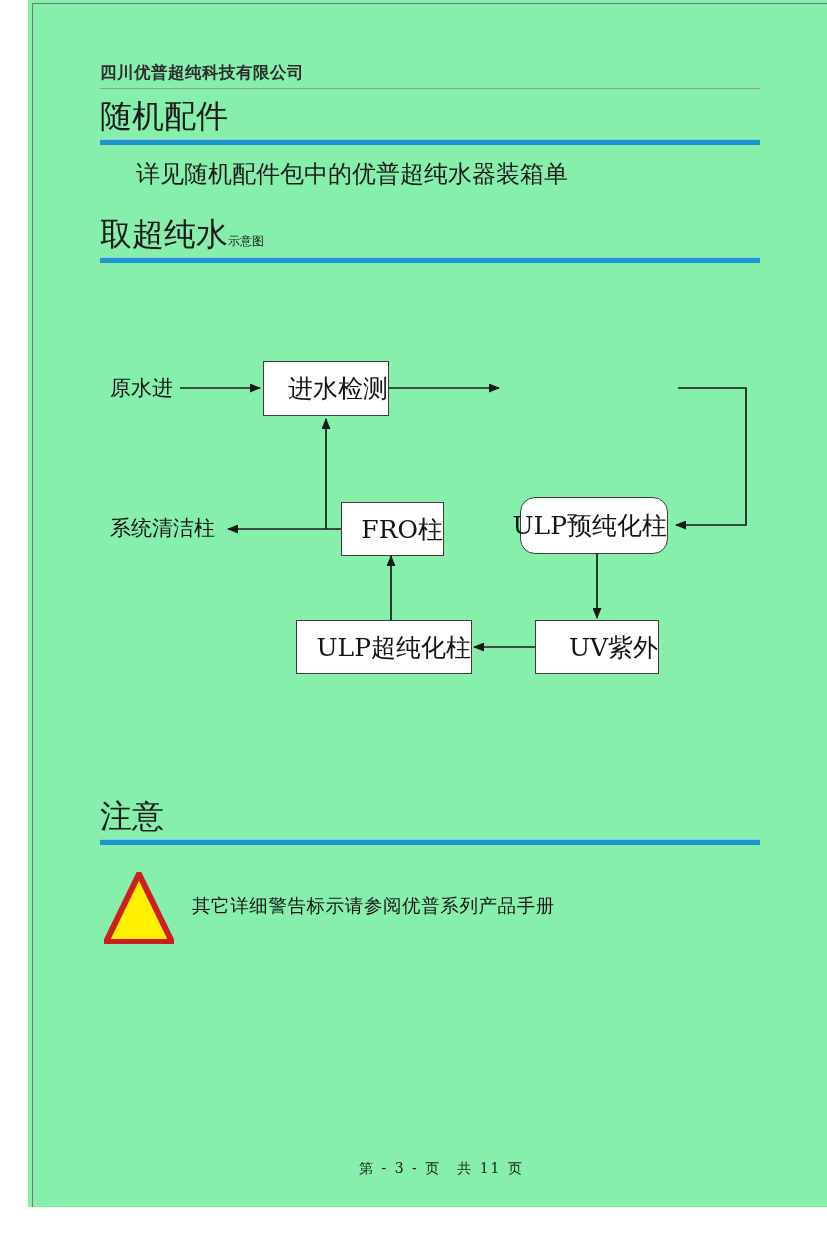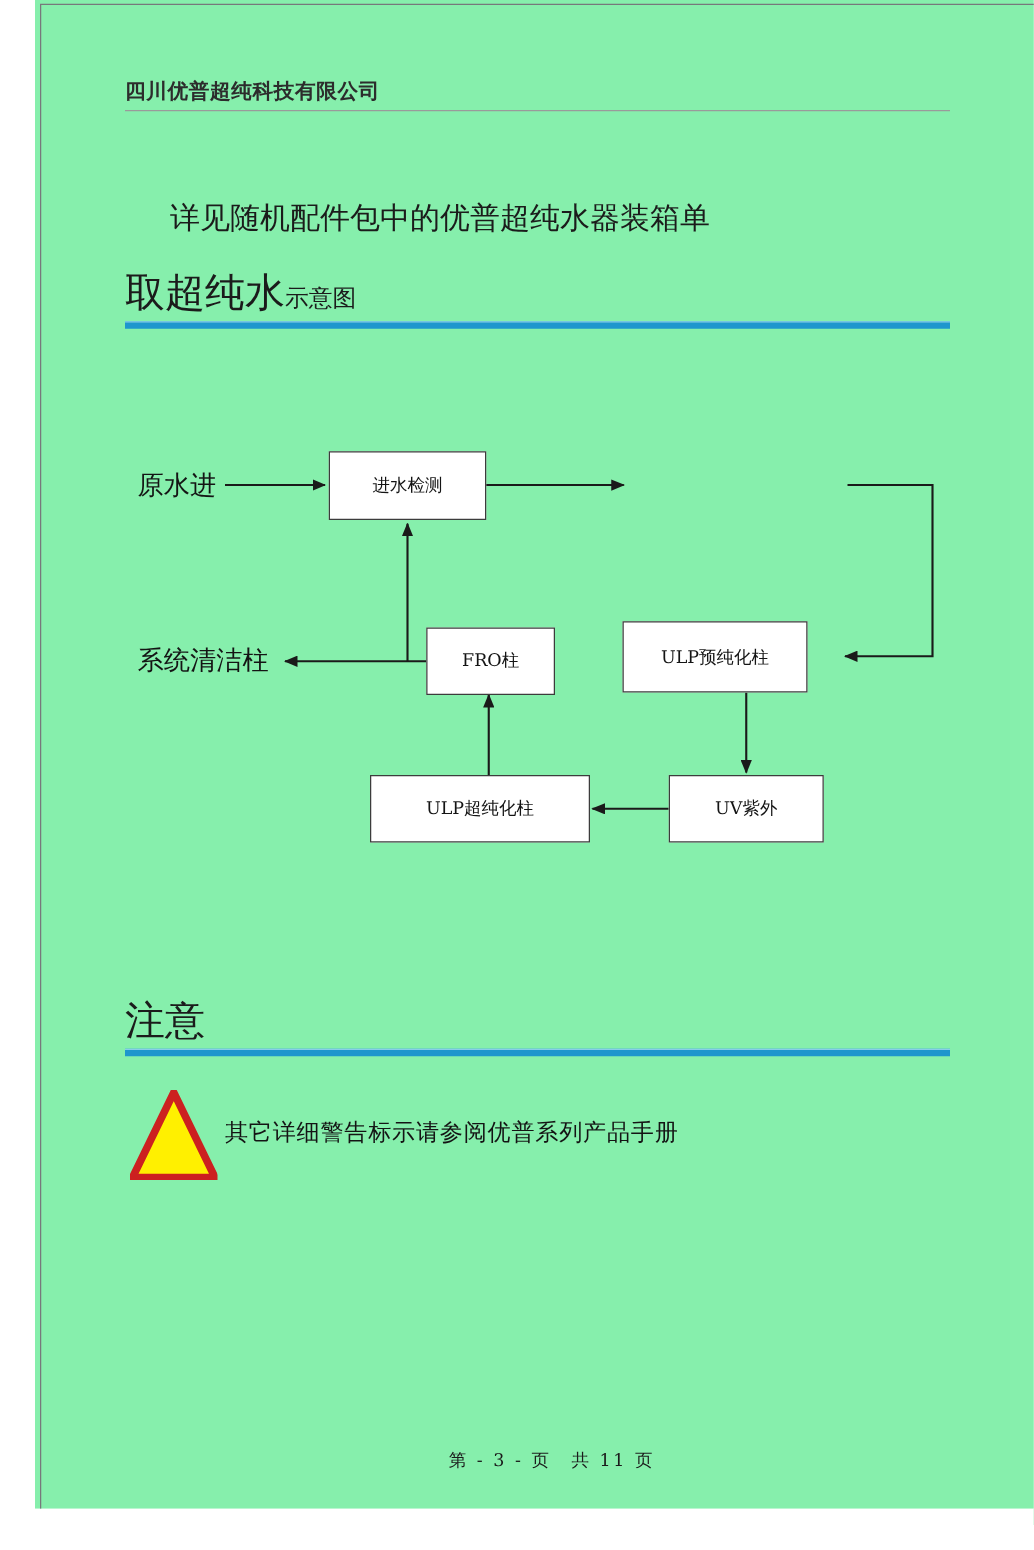--- a/index.html
+++ b/index.html
@@ -50,21 +50,21 @@
     width: 660px;
   }
   .sec-title {
     font-family: "DejaVu Serif", "Liberation Serif", serif;
     font-size: 32px;
     color: #1b1b1b;
     line-height: 1.05;
     white-space: nowrap;
   }
   .sec-title .small {
-    font-size: 19px;
+    font-size: 12px;
     vertical-align: baseline;
   }
   .sec-rule {
     margin-top: 5px;
     height: 5px;
     background: #1e96cd;
     border-top: 1px solid #89cdea;
   }
 
   .body-text {
@@ -82,23 +82,23 @@
     top: 300px;
     width: 827px;
     height: 420px;
   }
   .node {
     position: absolute;
     border: 1.4px solid #3c3c3c;
     background: #ffffff;
     display: flex;
     align-items: center;
-    justify-content: center;
-    font-family: "DejaVu Serif", "Liberation Serif", serif;
-    font-size: 14px;
+    justify-content: flex-end;
+    font-family: "DejaVu Serif", "Liberation Serif", serif;
+    font-size: 25px;
     color: #141414;
     box-sizing: border-box;
     white-space: nowrap;
   }
   .flow-label {
     position: absolute;
     font-family: Liberation Mono, monospace;
     font-size: 21px;
     color: #141414;
     white-space: nowrap;
@@ -115,21 +115,21 @@
   
   .warn-tri {
     position: absolute;
     left: 76px;
     top: 872px;
     width: 70px;
     height: 72px;
   }
   .warn-text {
     position: absolute;
-    left: 152px;
+    left: 164px;
     top: 893px;
     font-family: "DejaVu Sans", "Liberation Sans", sans-serif;
     font-size: 18.5px;
     font-weight: 500;
     color: #141414;
     white-space: nowrap;
     letter-spacing: 0.6px;
   }
 
   
@@ -147,20 +147,24 @@
 </style>
 </head>
 <body>
 
 <div class="page">
 
   <div class="page-border"></div>
 
   <div class="company-line">四川优普超纯科技有限公司</div>
 
+  <div class="sec" style="top:100px;">
+    <div class="sec-title"><span>随机配件</span></div>
+    <div class="sec-rule"></div>
+  </div>
   <div class="body-text" style="left:108px; top:158px;">详见随机配件包中的优普超纯水器装箱单</div>
 
   <div class="sec" style="top:218px;">
     <div class="sec-title"><span>取超纯水</span><span class="small">示意图</span></div>
     <div class="sec-rule"></div>
   </div>
 
   <div class="flow">
 
     <svg viewBox="0 0 827 420">
@@ -194,21 +198,21 @@
 
     <div class="node" style="left:235px; top:61px; width:126px; height:55px;">
         <span>进水检测</span>
       </div>
 
 
     <div class="node" style="left:313px; top:202px; width:103px; height:54px;">
         <span>FRO柱</span>
       </div>
 
-    <div class="node" style="left:470px; top:197px; width:148px; height:57px;">
+    <div class="node" style="left:492px; top:197px; width:148px; height:57px;border-radius:15px;">
         <span>ULP预纯化柱</span>
       </div>
 
     <div class="node" style="left:268px; top:320px; width:176px; height:54px;">
         <span>ULP超纯化柱</span>
       </div>
 
     <div class="node" style="left:507px; top:320px; width:124px; height:54px;">
         <span>UV紫外</span>
       </div>

